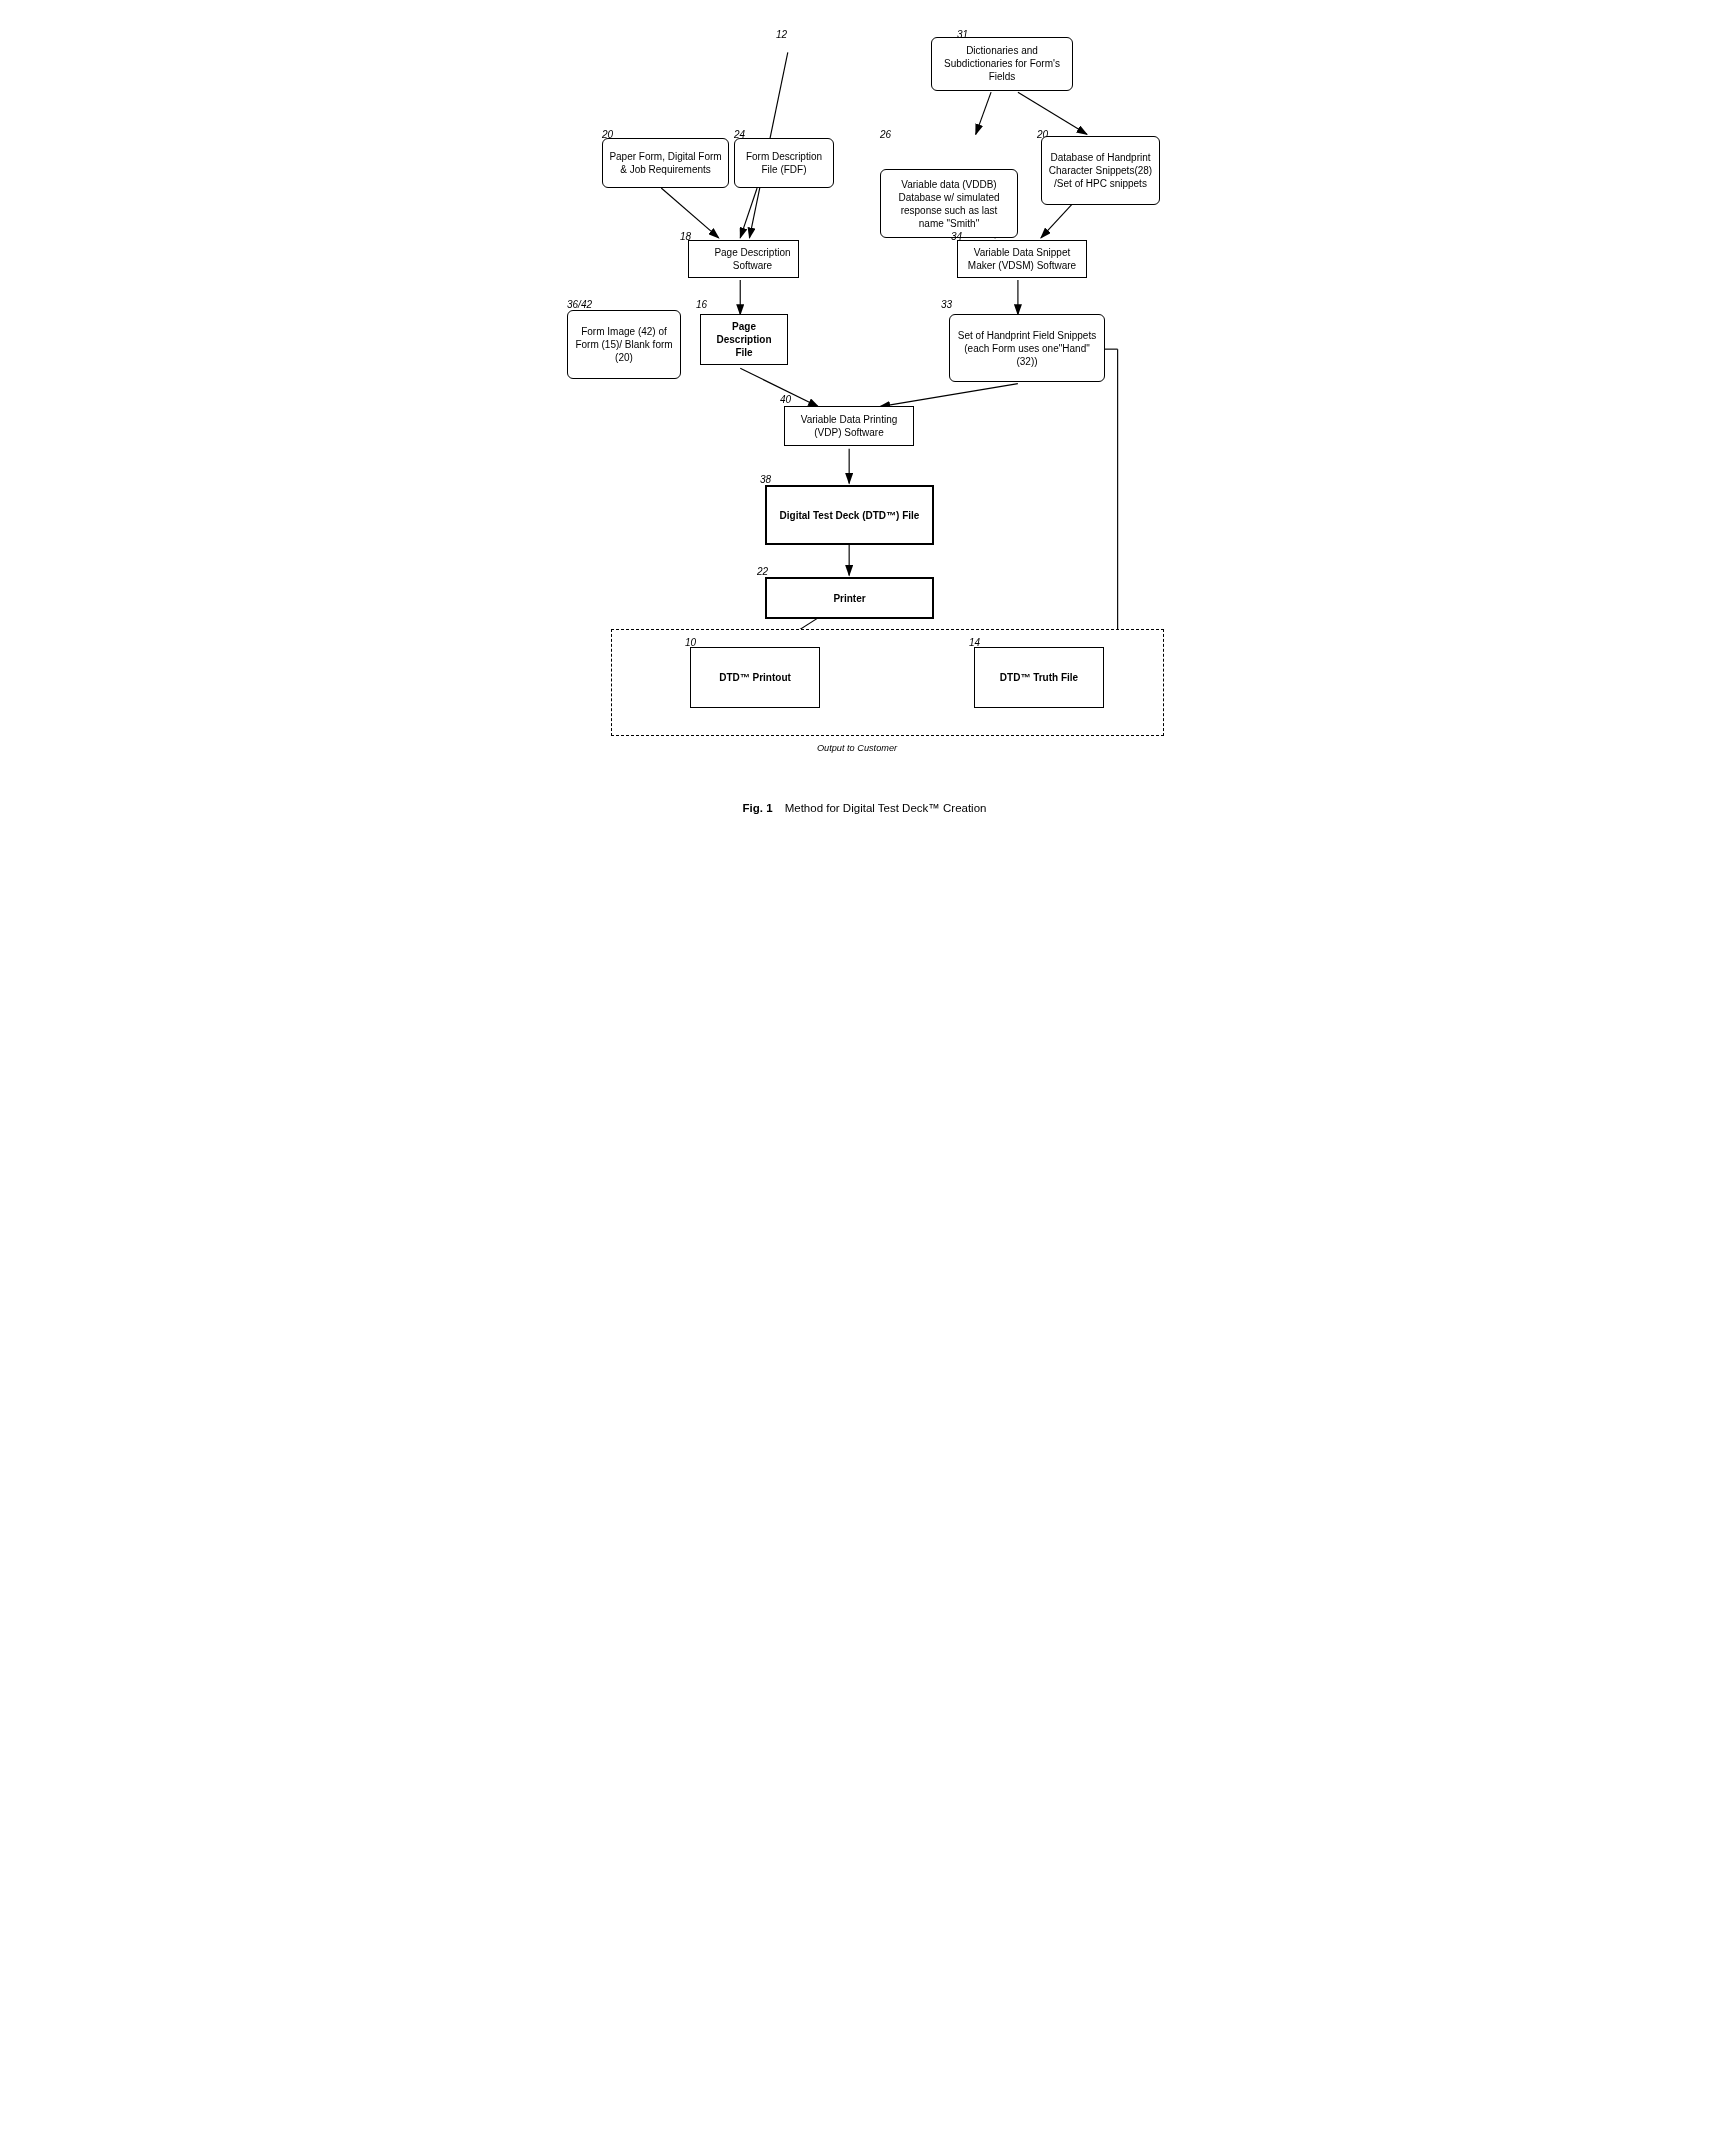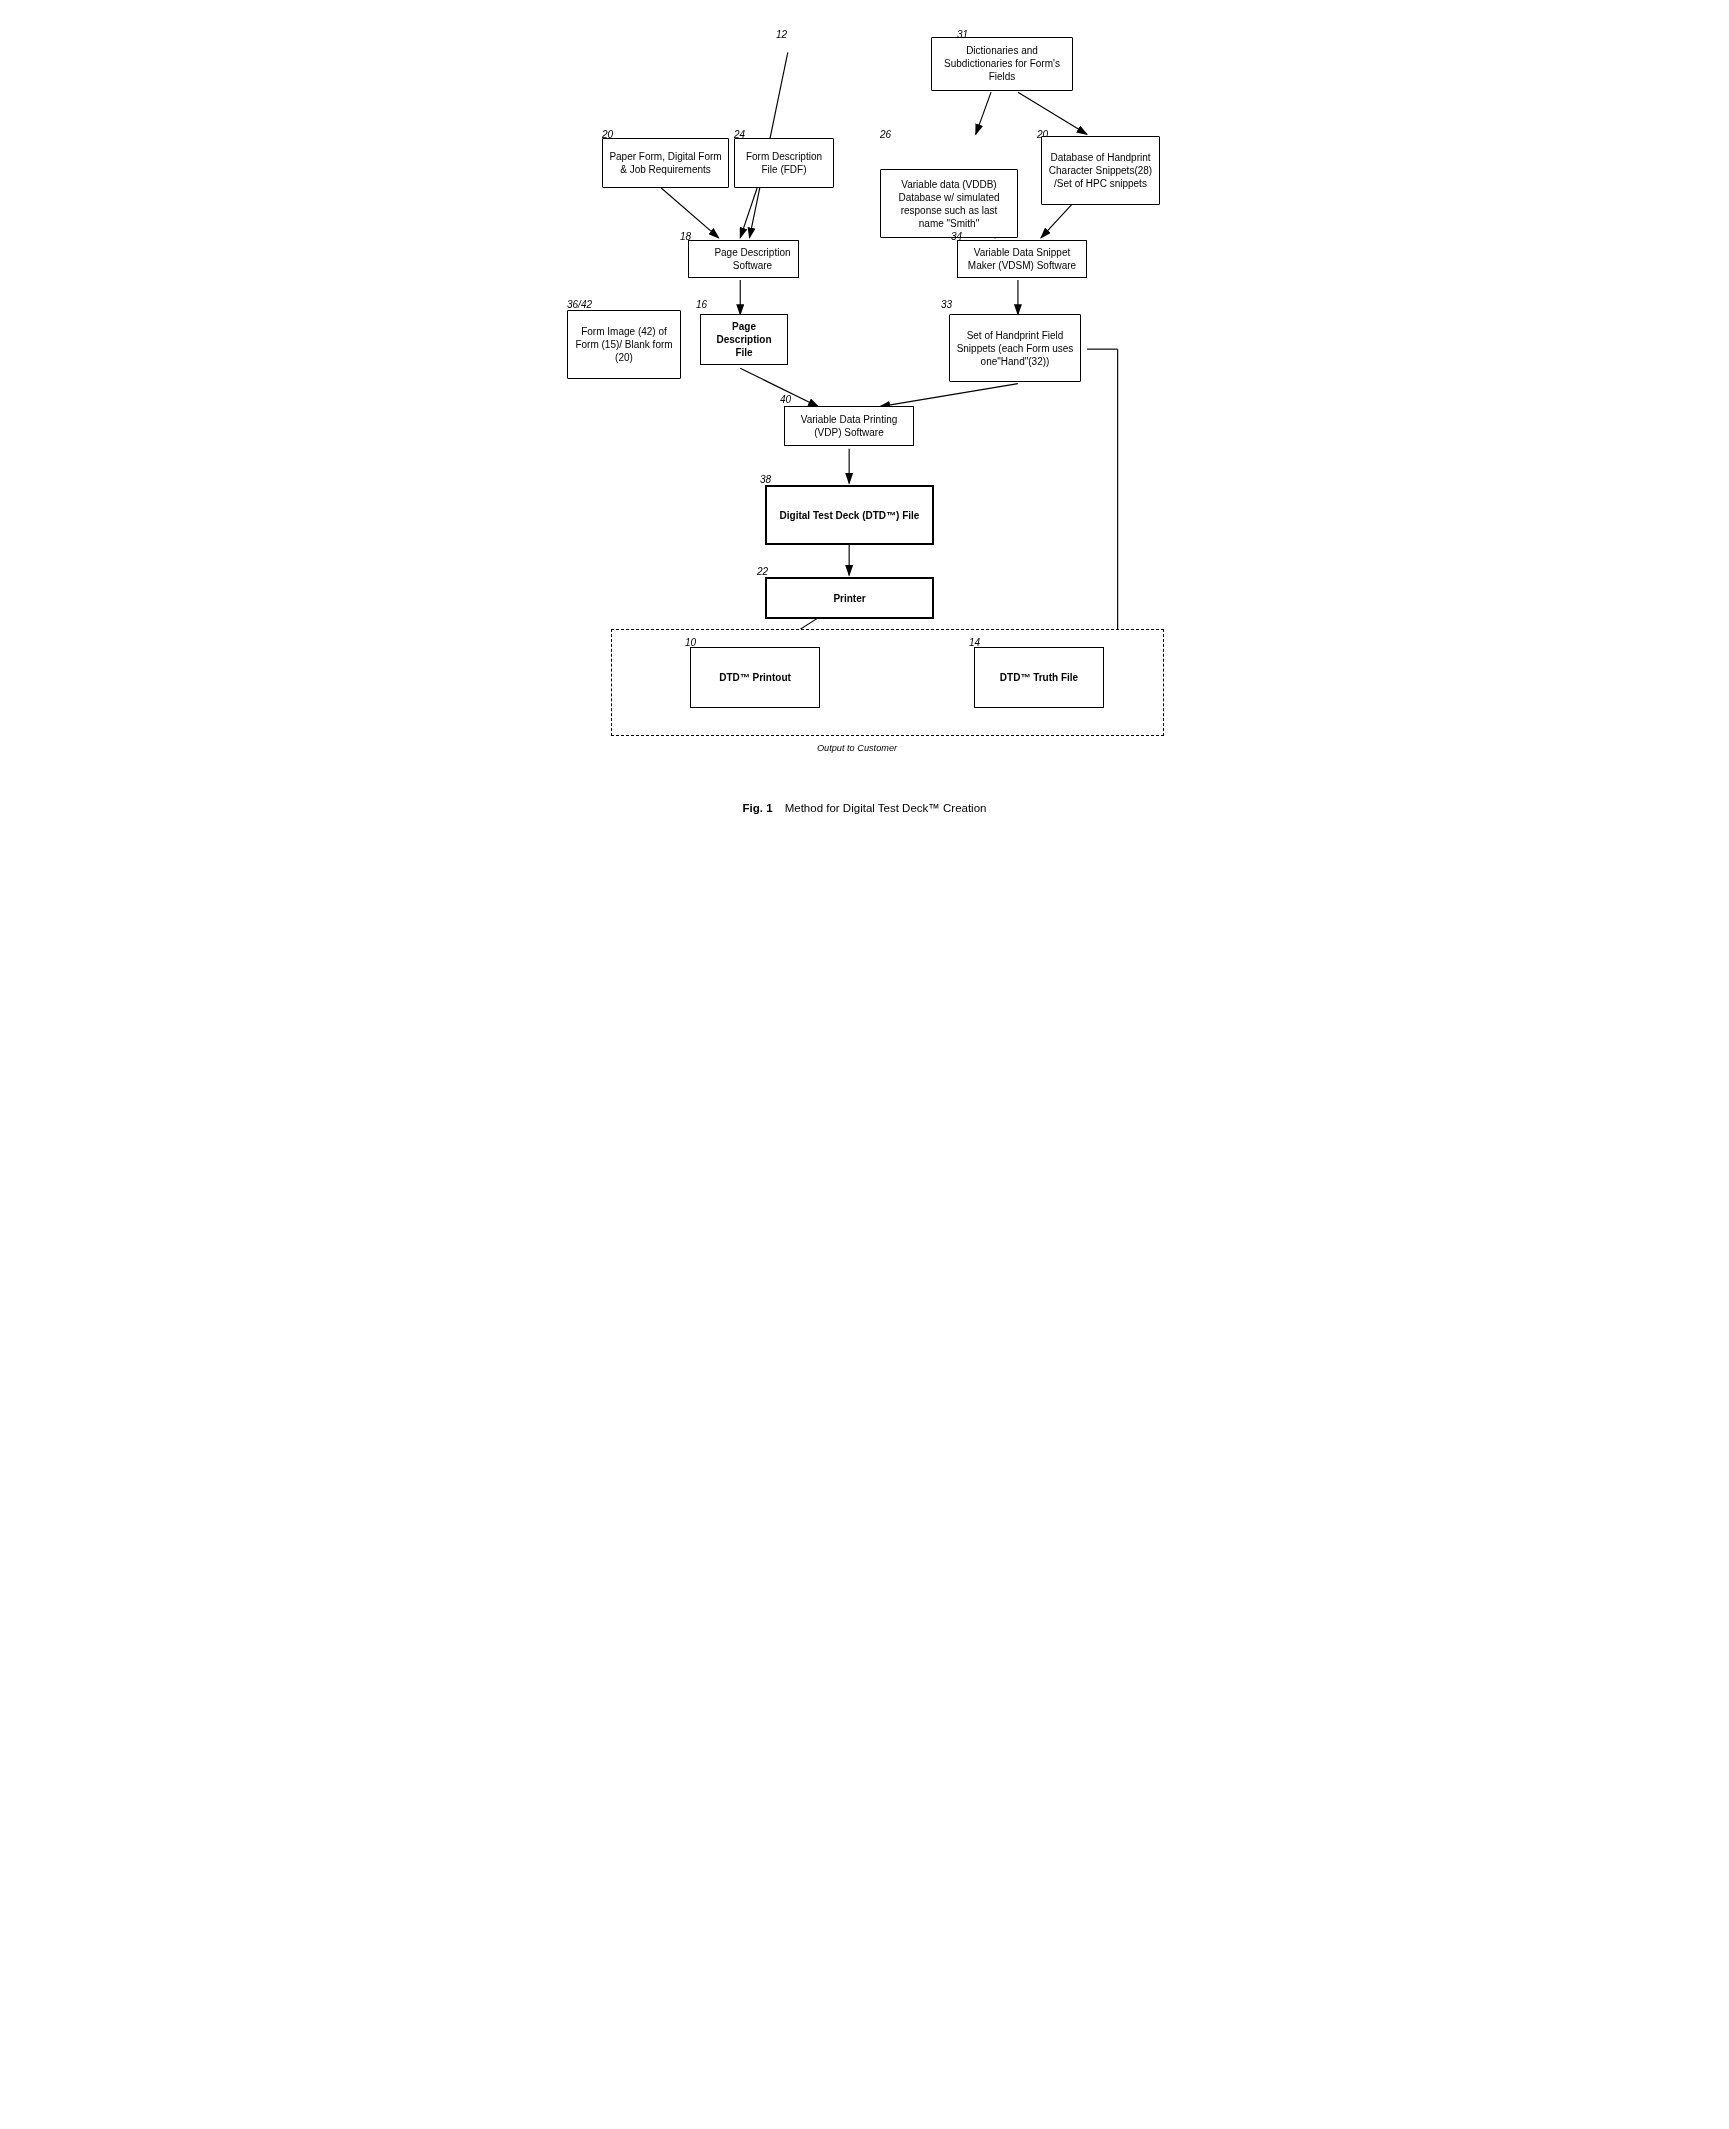--- a/index.html
+++ b/index.html
@@ -32,21 +32,21 @@
       align-items: center;
       justify-content: center;
       font-size: 10px;
       line-height: 1.3;
       padding: 4.6px 6.1px;
     }
     .box-bold {
       font-weight: bold;
     }
     .box-rounded {
-      border-radius: 1px;
+      border-radius: 6px;
     }
     .box-thin {
       border-width: 1.2px;
     }
     
     .num-label {
       position: absolute;
       font-style: italic;
       font-size: 10px;
       font-weight: normal;
@@ -168,21 +168,21 @@
     <div class="box box-rounded" style="left:17px; top:295px; width:114px; min-height:69px;">
       <span>Form Image (42) of Form (15)/ Blank form (20)</span>
     </div>
 
     <span class="num-label" style="left:146px; top:284px;">16</span>
     <div class="box box-bold" style="left:150px; top:299px; width:88px; min-height:50px; font-weight:bold;">
       <span>Page Description File</span>
     </div>
 
     <span class="num-label" style="left:391px; top:284px;">33</span>
-    <div class="box box-rounded" style="left:399px; top:299px; width:132px; min-height:68px;">
+    <div class="box box-rounded" style="left:399px; top:299px; width:156px; min-height:68px;">
       <span>Set of Handprint Field Snippets (each Form uses one"Hand"(32))</span>
     </div>
 
     <span class="num-label" style="left:230px; top:379px;">40</span>
     <div class="box box-thin" style="left:234px; top:391px; width:130px; min-height:40px;">
       <span>Variable Data Printing (VDP) Software</span>
     </div>
 
     <span class="num-label" style="left:210px; top:459px;">38</span>
     <div class="box box-bold" style="left:215px; top:470px; width:169px; min-height:60px; font-weight:bold; border-width:2.3px;">

